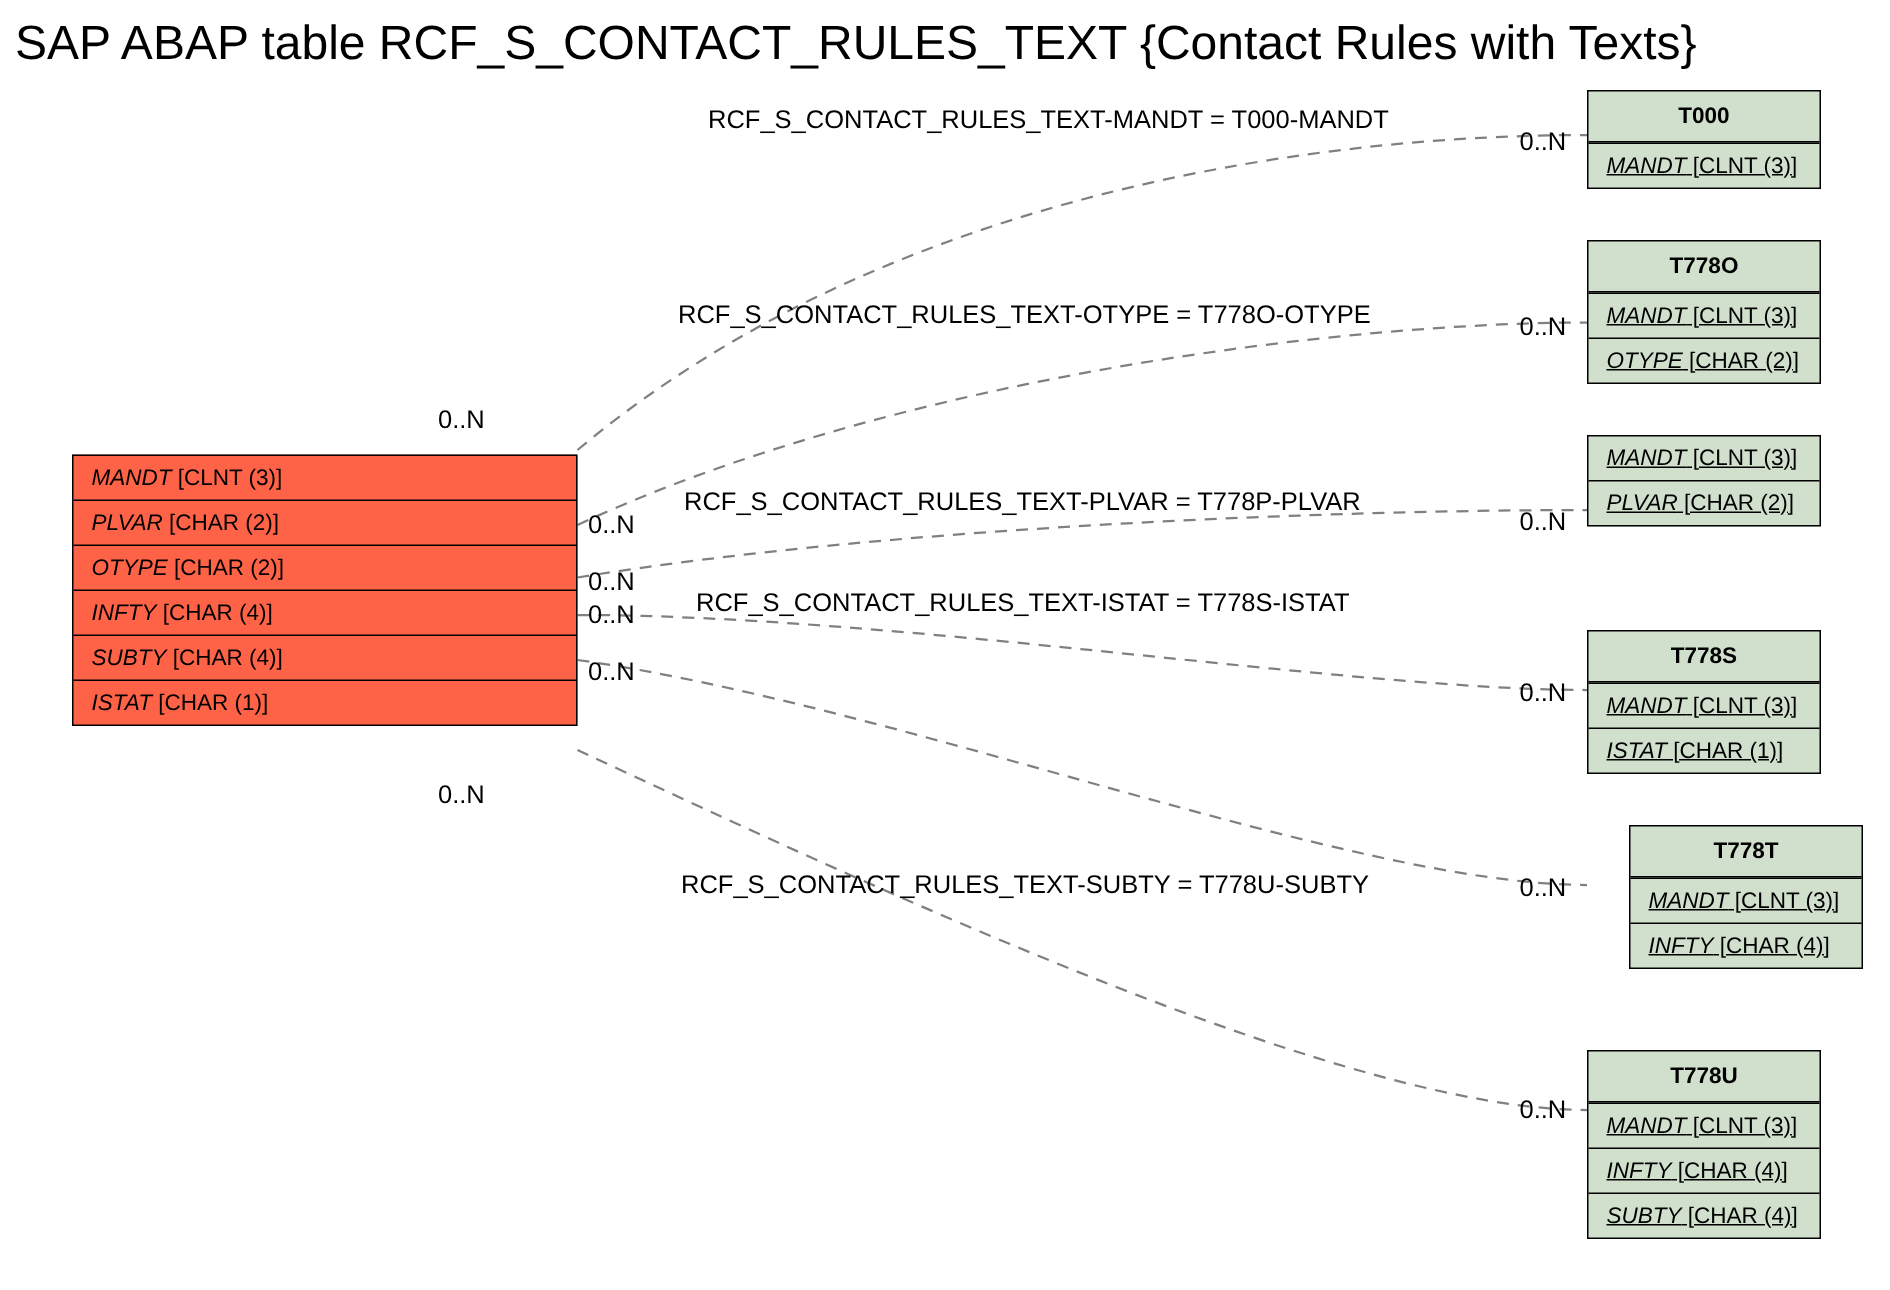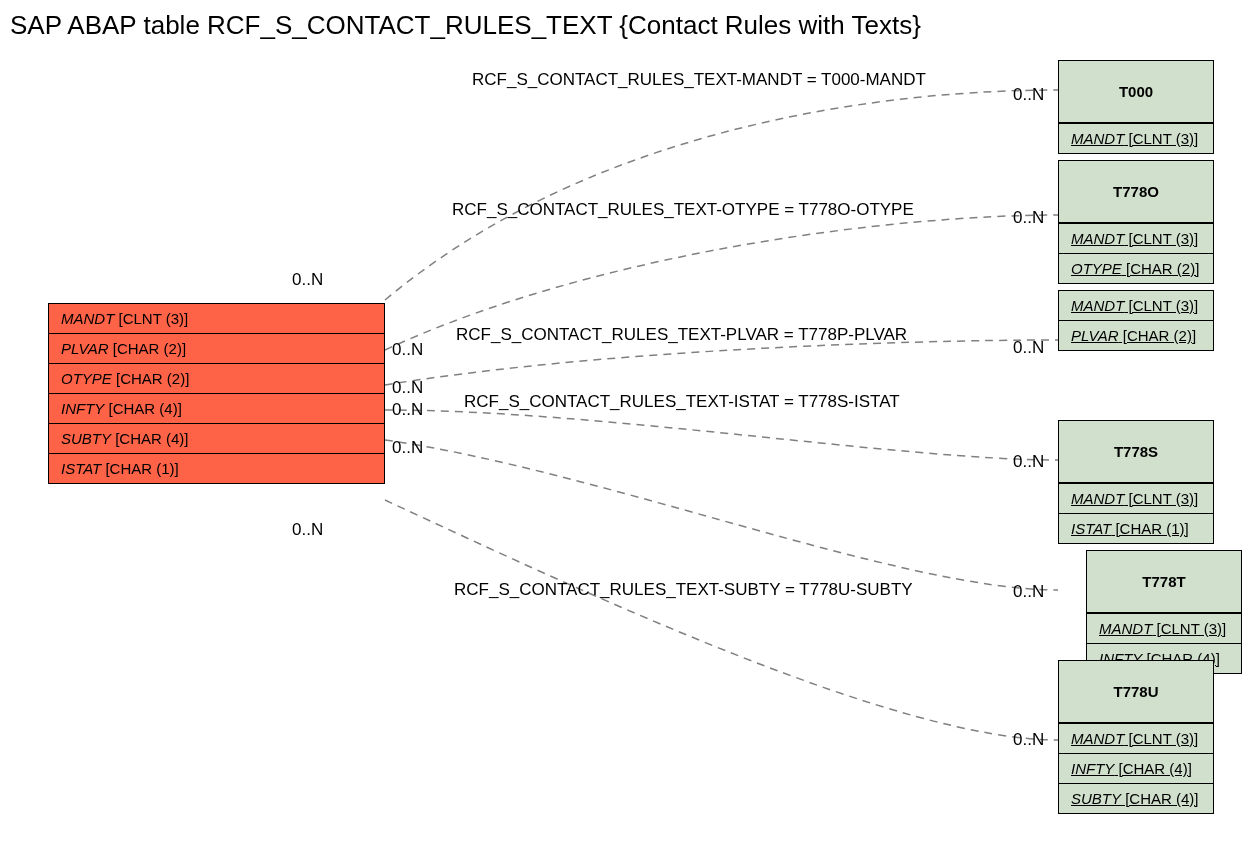--- a/index.html
+++ b/index.html
@@ -1,19 +1,19 @@
 <!DOCTYPE html>
 <html><head>
 <meta charset="utf-8">
 <style>
   html,body{margin:0;padding:0;background:#fff;font-family:Arial,Helvetica,sans-serif;font-size:15px;color:#000}
   .canvas{position:relative;width:1260px;height:860px}
-  .title{position:absolute;left:10px;top:10px;font-size:26px;font-weight:400;font-family:Arial,Helvetica,sans-serif}
+  .title{position:absolute;left:10px;top:10px;font-size:32px;font-weight:400;font-family:Arial,Helvetica,sans-serif}
   .tbl{position:absolute;border:1px solid #000}
-  .tbl .hdr{font-weight:700;text-align:center;padding:22px 12px;border-bottom:1px solid #000}
+  .tbl .hdr{font-weight:700;text-align:center;padding:8px 12px;border-bottom:1px solid #000}
   .tbl .row{padding:6px 12px;border-top:1px solid #000}
   .tbl .row:first-of-type{border-top:none}
   .f-name{font-style:italic}
   .f-type{}
   .key .f-name{text-decoration:underline}
   .key .f-type{text-decoration:underline}
   .main{background:#ff6347}
   .ref{background:#d0e0cd}
   .label{position:absolute;font-size:17px;white-space:nowrap}
   svg{position:absolute;left:0;top:0}
@@ -62,21 +62,21 @@
   <div class="tbl ref" style="left:1058px;top:420px;width:154px" id="ref3">
       <div class="hdr">T778S</div>
       <div class="row key"><span class="f-name">MANDT</span><span class="f-type"> [CLNT (3)]</span></div>
       <div class="row key"><span class="f-name">ISTAT</span><span class="f-type"> [CHAR (1)]</span></div>
     </div>
   <div class="tbl ref" style="left:1086px;top:550px;width:154px" id="ref4">
       <div class="hdr">T778T</div>
       <div class="row key"><span class="f-name">MANDT</span><span class="f-type"> [CLNT (3)]</span></div>
       <div class="row key"><span class="f-name">INFTY</span><span class="f-type"> [CHAR (4)]</span></div>
     </div>
-  <div class="tbl ref" style="left:1058px;top:660px;width:154px" id="ref5">
+  <div class="tbl ref" style="left:1058px;top:700px;width:154px" id="ref5">
       <div class="hdr">T778U</div>
       <div class="row key"><span class="f-name">MANDT</span><span class="f-type"> [CLNT (3)]</span></div>
       <div class="row key"><span class="f-name">INFTY</span><span class="f-type"> [CHAR (4)]</span></div>
       <div class="row key"><span class="f-name">SUBTY</span><span class="f-type"> [CHAR (4)]</span></div>
     </div>
 
   <div class="label" style="left:472px;top:70px">RCF_S_CONTACT_RULES_TEXT-MANDT = T000-MANDT</div>
   <div class="label" style="left:452px;top:200px">RCF_S_CONTACT_RULES_TEXT-OTYPE = T778O-OTYPE</div>
   <div class="label" style="left:456px;top:325px">RCF_S_CONTACT_RULES_TEXT-PLVAR = T778P-PLVAR</div>
   <div class="label" style="left:464px;top:392px">RCF_S_CONTACT_RULES_TEXT-ISTAT = T778S-ISTAT</div>

